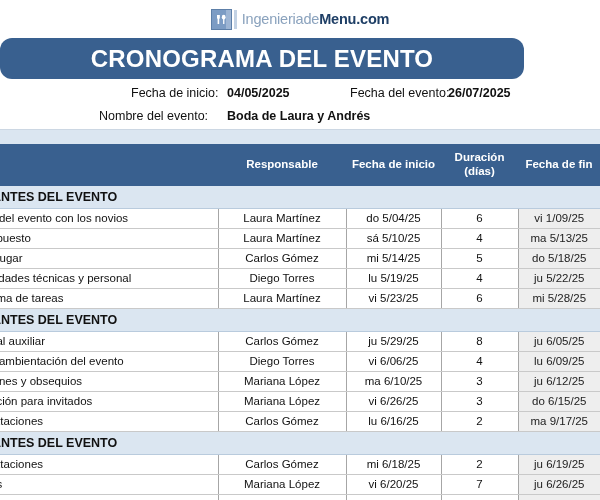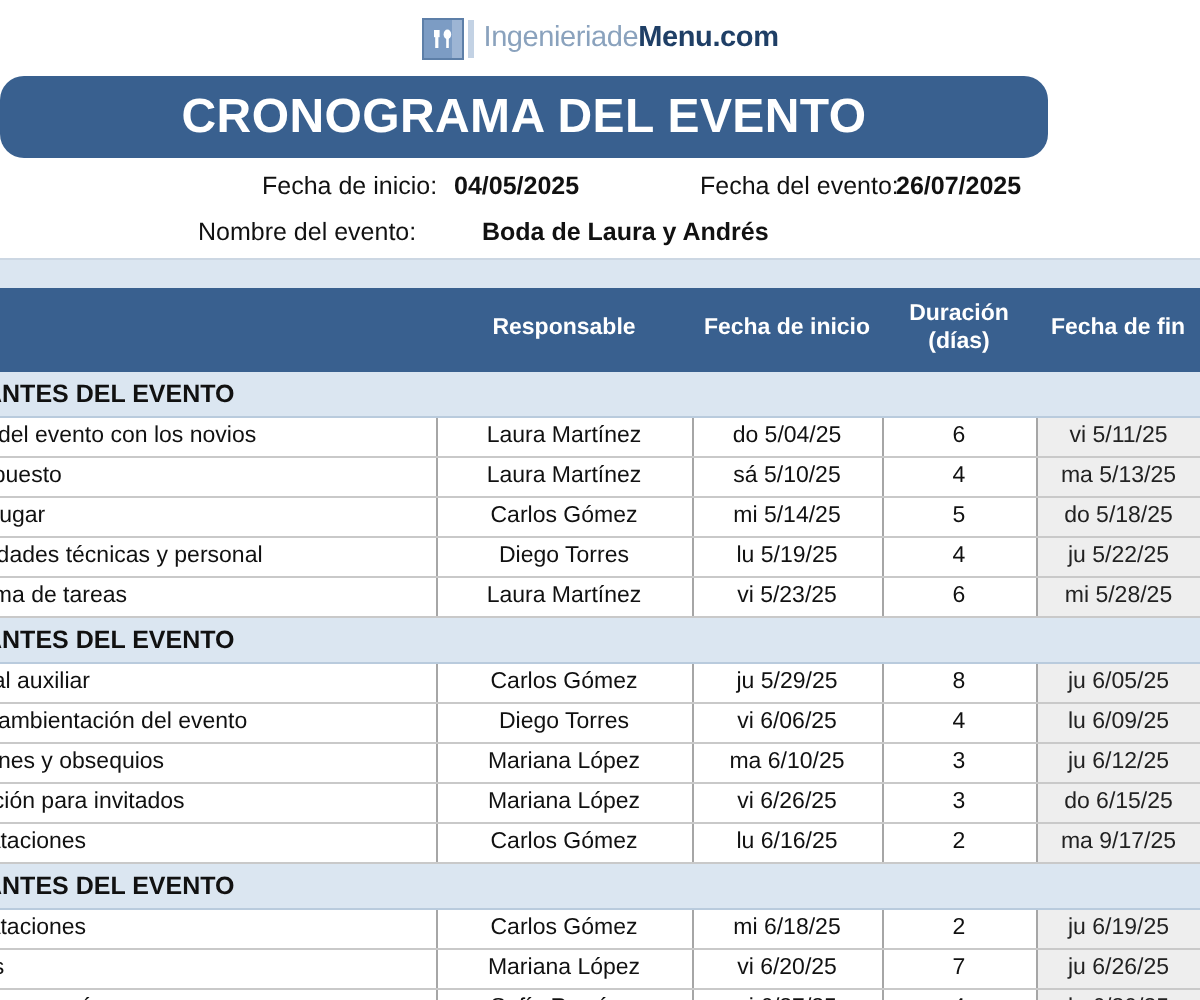--- a/index.html
+++ b/index.html
@@ -55,21 +55,21 @@
     width:500px;height:50px;background:#ffffff;position:relative;
     font-size:12.5px;color:#1a1a1a;
   }
   .meta .lbl{font-weight:400;color:#111;}
   .meta .val{font-weight:700;color:#111;}
   .m-row1{position:absolute;top:7px;left:0;width:600px;}
   .m-row2{position:absolute;top:30px;left:0;width:600px;}
   .cell-abs{position:absolute;white-space:nowrap;}
   .l1{left:131px;}  .v1{left:227px;}
   .l2{left:350px;}  .v2{left:448px;}
-  .l3{left:99px;}   .v3{left:241px;}
+  .l3{left:99px;}   .v3{left:227px;}
 
   
   .spacer-band{width:600px;height:14px;background:#dbe6f1;border-top:1px solid #ccd7e3;}
 
   
   .tbl{width:600px;border-collapse:collapse;table-layout:fixed;font-size:11.5px;}
   .tbl th,.tbl td{padding:0;margin:0;}
 
   colgroup .c-task{width:218px;}
   colgroup .c-resp{width:128px;}
@@ -174,21 +174,21 @@
     </thead>
     <tbody id="tbody">
         <tr class="group">
           <td colspan="5" class="g-left"><span class="g-clip">ANTES DEL EVENTO</span></td>
         </tr>
         <tr class="data">
           <td class="task"><span class="clip-in">s del evento con los novios</span></td>
           <td class="resp">Laura Martínez</td>
           <td class="ini">do 5/04/25</td>
           <td class="dur">6</td>
-          <td class="fin">vi 5/11/25</td>
+          <td class="fin">vi 1/09/25</td>
         </tr>
         <tr class="data">
           <td class="task"><span class="clip-in">upuesto</span></td>
           <td class="resp">Laura Martínez</td>
           <td class="ini">sá 5/10/25</td>
           <td class="dur">4</td>
           <td class="fin">ma 5/13/25</td>
         </tr>
         <tr class="data">
           <td class="task"><span class="clip-in">r lugar</span></td>

